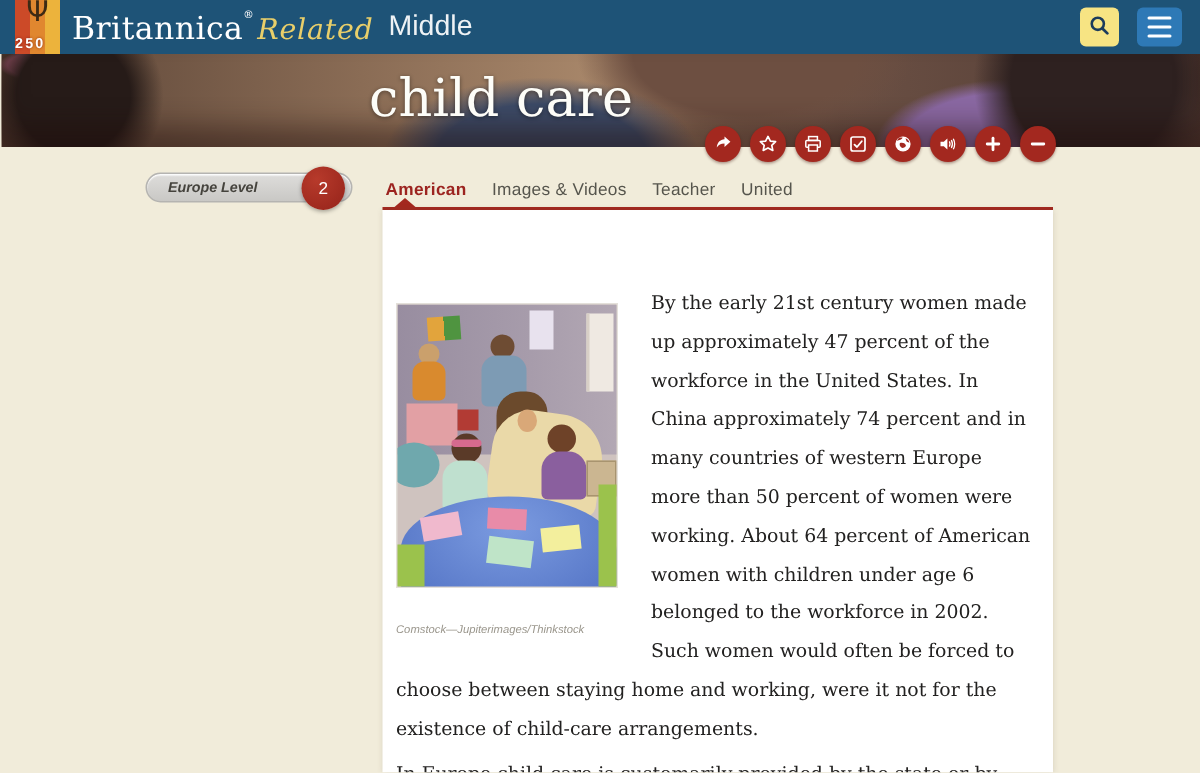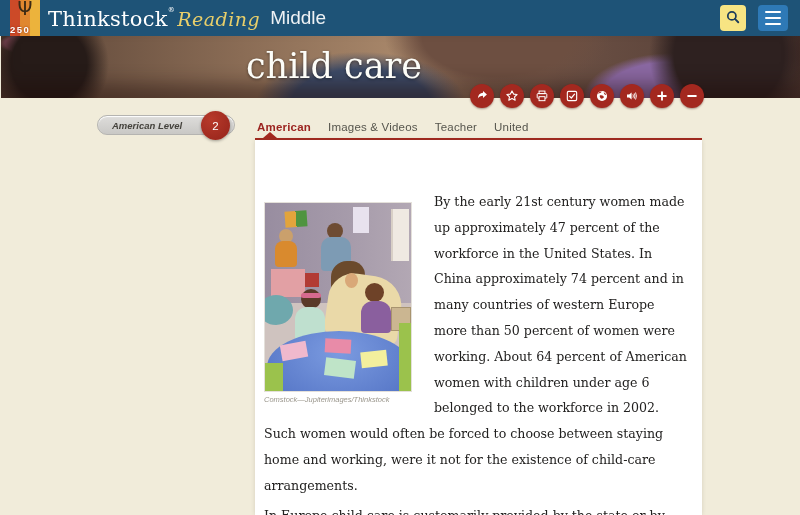--- a/index.html
+++ b/index.html
@@ -85,36 +85,36 @@
   .kid2 { top:98px; left:96px; width:30px; height:32px; background:#8a5f9e; border-radius:12px 12px 4px 4px; }
   .kid2-head { top:80px; left:100px; width:19px; height:19px; border-radius:50%; background:#6e4228; }
   .toy { top:104px; left:126px; width:20px; height:24px; background:#cbb691; border:1px solid #a8946f; }
   .table { top:128px; left:2px; width:144px; height:72px; background:radial-gradient(ellipse at 50% 30%, #7b9be0, #4f6fc2); border-radius:50% 50% 20% 20%; }
   .paper1 { top:140px; left:16px; width:26px; height:16px; background:#f0b9cd; transform:rotate(-10deg); }
   .paper2 { top:156px; left:60px; width:30px; height:18px; background:#bfe4c8; transform:rotate(7deg); }
   .paper3 { top:148px; left:96px; width:26px; height:16px; background:#f3ef9d; transform:rotate(-6deg); }
   .paper4 { top:136px; left:60px; width:26px; height:14px; background:#e88ba8; transform:rotate(3deg); }
   .chair-l { top:160px; left:-4px; width:22px; height:30px; background:#9bc24c; }
   .chair-r { top:120px; right:-6px; width:18px; height:70px; background:#9bc24c; }
-  figcaption { margin-top:3px; font-size:7.5px; font-style:italic; color:#9a968c; font-family:"Liberation Sans", sans-serif; }
+  figcaption { margin-top:23px; font-size:7.5px; font-style:italic; color:#9a968c; font-family:"Liberation Sans", sans-serif; }
 </style>
 </head>
 <body>
 
 <div class="screen">
 
   <div class="header">
     <div class="logo-badge">
       <div class="stripe s1"></div>
       <div class="stripe s2"></div>
       <div class="stripe s3"></div>
       <div class="thistle">Ψ</div>
       <div class="badge-num">250</div>
     </div>
-    <div class="brand"><span>Thinkstock</span><sup>®</sup><span class="brand-script">Reading</span></div>
+    <div class="brand"><span>Britannica</span><sup>®</sup><span class="brand-script">Related</span></div>
     <div class="edition">Middle</div>
     <div class="hdr-btns">
       <button class="btn-search" title="share">
         <span>
           <svg width="18" height="18" viewBox="0 0 24 24">
               <circle cx="10.5" cy="10.5" r="5.4" fill="none" stroke="#1c3c5c" stroke-width="2.3"></circle>
               <line x1="14.6" y1="14.6" x2="19" y2="19" stroke="#1c3c5c" stroke-width="2.5" stroke-linecap="round"></line>
             </svg>
         </span>
       </button>
@@ -193,21 +193,21 @@
     <button class="circle-btn" title="decrease-font">
       <span>
           <svg width="16" height="16" viewBox="0 0 24 24">
             <line x1="6.2" y1="12" x2="17.8" y2="12" stroke="#fff" stroke-width="2.8" stroke-linecap="round"></line>
           </svg>
         </span>
     </button>
   </div>
 
   <div class="reading">
-    <span class="reading-label">American Level</span>
+    <span class="reading-label">Europe Level</span>
     <span class="reading-circle">2</span>
   </div>
 
   <div class="tabs">
     <button class="tab active">American</button>
     <button class="tab">Images &amp; Videos</button>
     <button class="tab">Teacher</button>
     <button class="tab">United</button>
   </div>
   <div class="tab-rule"></div>

